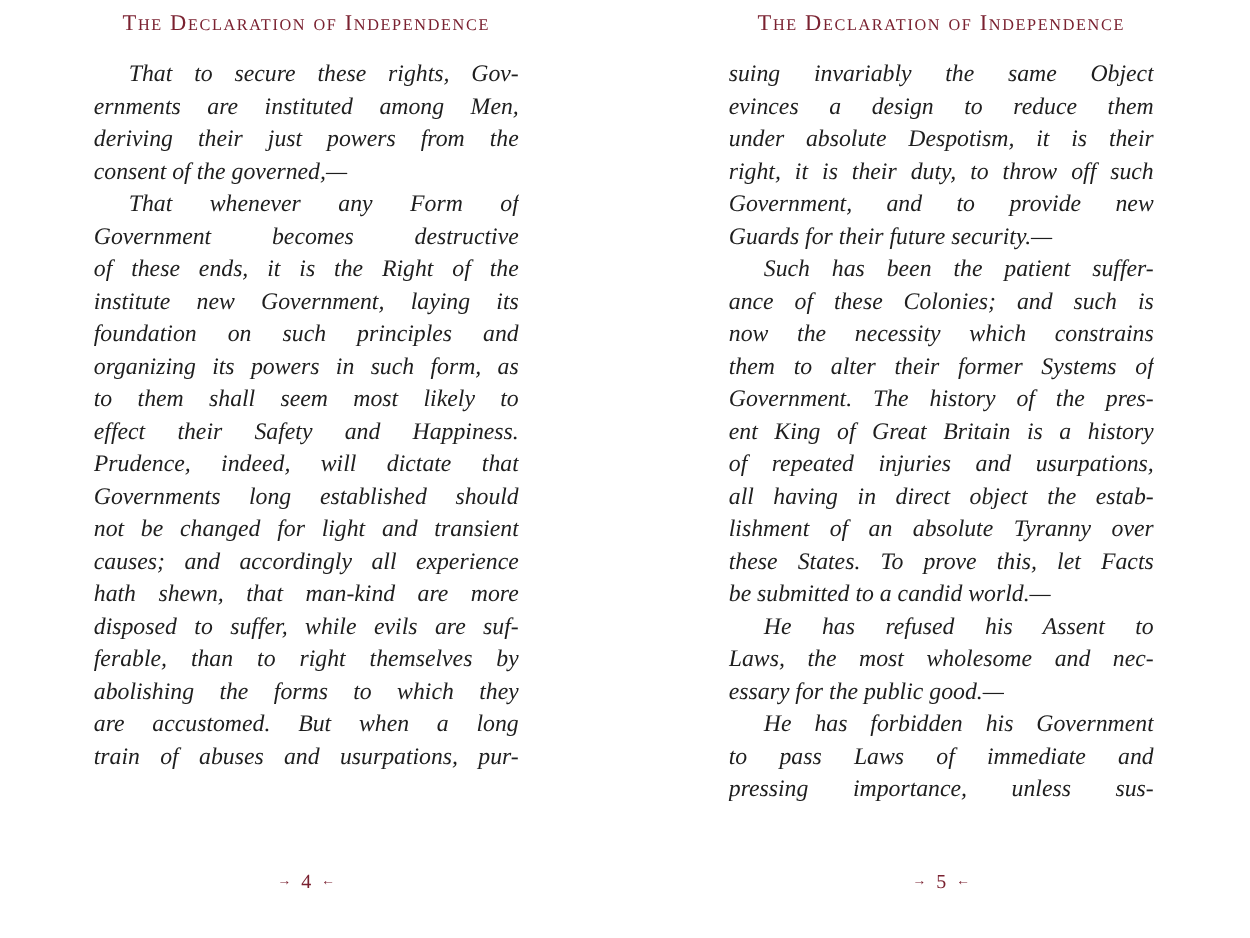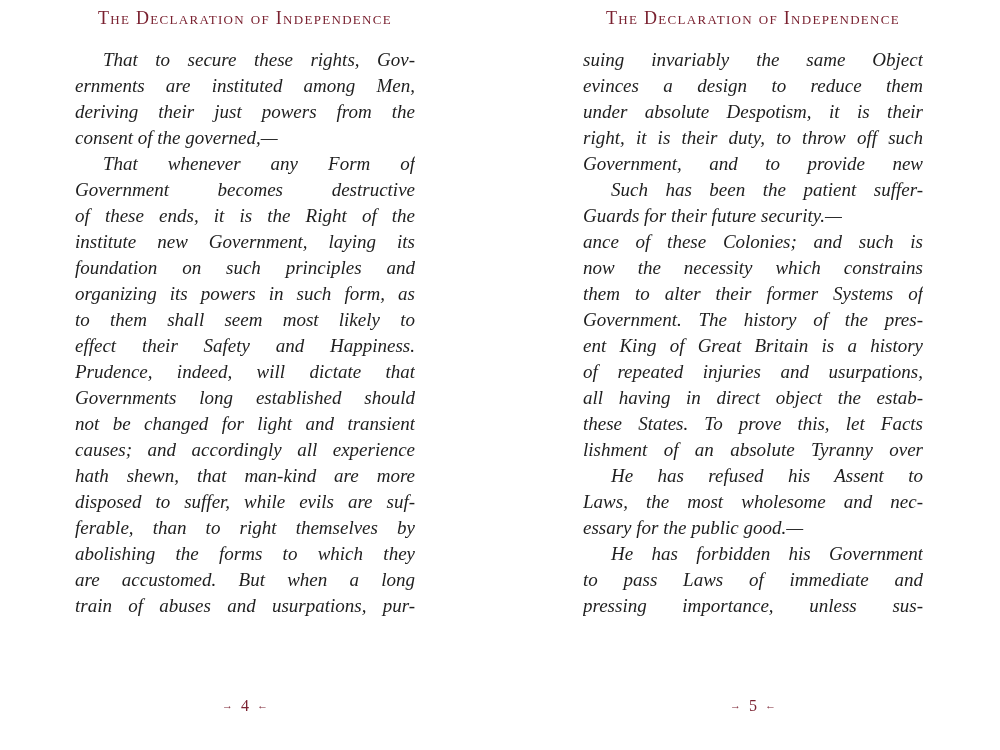--- a/index.html
+++ b/index.html
@@ -113,31 +113,32 @@
   </section>
 
   <section class="page page-right">
     <h1 class="running-header">The Declaration of Independence</h1>
     <div class="body-text" id="right-lines">
         <div class="line">suing invariably the same Object</div>
         <div class="line">evinces a design to reduce them</div>
         <div class="line">under absolute Despotism, it is their</div>
         <div class="line">right, it is their duty, to throw off such</div>
         <div class="line">Government, and to provide new</div>
+        <div class="line end">Guards for their future security.—</div>
         <div class="line indent">Such has been the patient suffer-</div>
-        <div class="line end">Guards for their future security.—</div>
         <div class="line">ance of these Colonies; and such is</div>
         <div class="line">now the necessity which constrains</div>
         <div class="line">them to alter their former Systems of</div>
         <div class="line">Government. The history of the pres-</div>
         <div class="line">ent King of Great Britain is a history</div>
         <div class="line">of repeated injuries and usurpations,</div>
         <div class="line">all having in direct object the estab-</div>
+        <div class="line">lishment of an absolute Tyranny over</div>
         <div class="line">these States. To prove this, let Facts</div>
-        <div class="line">lishment of an absolute Tyranny over</div>
+        <div class="line end">be submitted to a candid world.—</div>
         <div class="line indent">He has refused his Assent to</div>
         <div class="line">Laws, the most wholesome and nec-</div>
         <div class="line end">essary for the public good.—</div>
         <div class="line indent">He has forbidden his Government</div>
         <div class="line">to pass Laws of immediate and</div>
         <div class="line">pressing importance, unless sus-</div>
       </div>
     <footer class="folio">
       <span class="marker marker-l">→</span><span class="folio-num">5</span><span class="marker marker-r">←</span>
     </footer>

